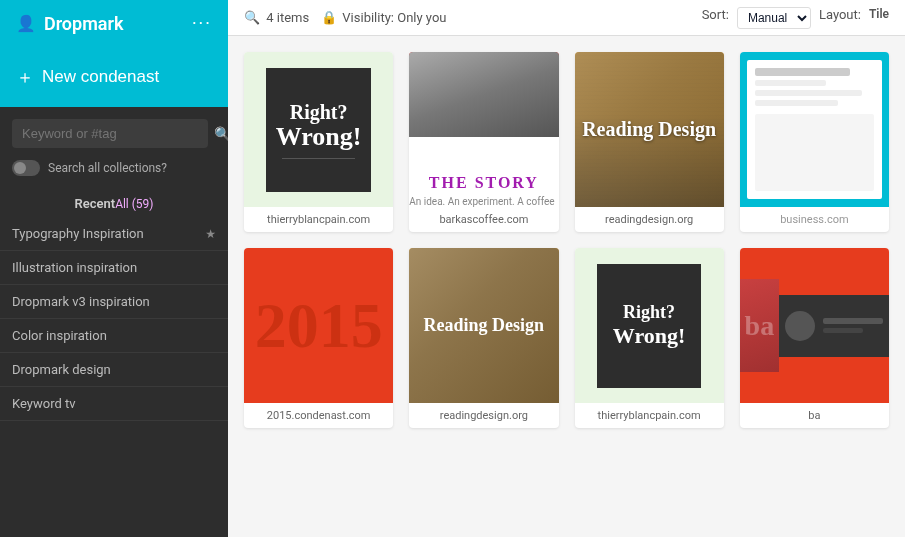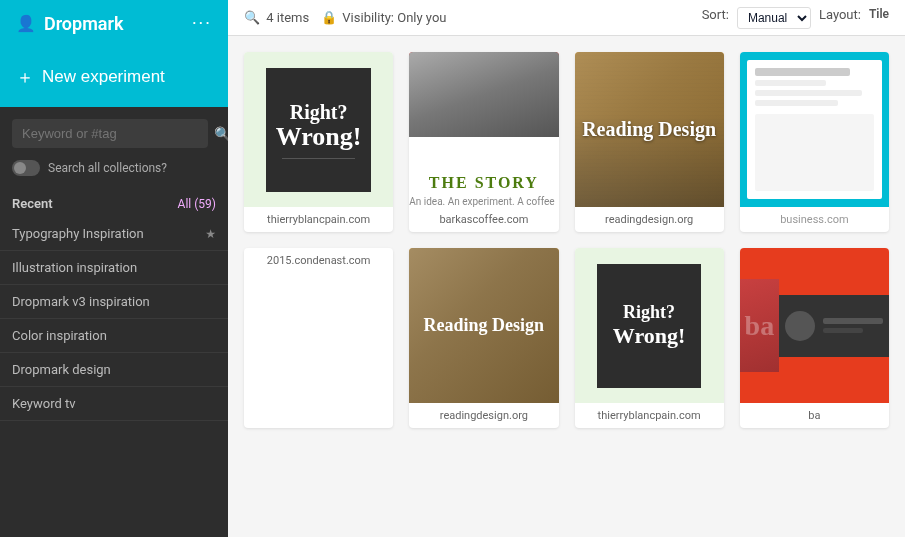--- a/index.html
+++ b/index.html
@@ -103,21 +103,21 @@
       height: 12px;
       background: #888;
       border-radius: 50%;
       top: 2px;
       left: 2px;
     }
 
     #recent-header {
       padding: 10px 12px 6px;
       display: flex;
-      justify-content: space-between;
+      justify-content: center;
       align-items: center;
     }
 
     #recent-label {
       color: #ccc;
       font-size: 13px;
       font-weight: 600;
     }
 
     #all-count {
@@ -286,21 +286,21 @@
     .img-barkas-text {
       background: white;
       width: 100%;
       height: 45%;
       display: flex;
       flex-direction: column;
       align-items: center;
       justify-content: center;
     }
     .img-barkas-text .the-story {
-      color: #4d7c0f;
+      color: #a21caf;
       font-size: 16px;
       font-weight: 900;
       letter-spacing: 2px;
       font-family: serif;
       margin-top: 48px;
     }
 
     .img-reading1 {
       background: #e8960a;
       display: flex;
@@ -410,21 +410,21 @@
   <div id="sidebar-header">
     <div id="sidebar-brand">
       <span style="font-size:16px;">👤</span>
       <span>Dropmark</span>
     </div>
     <span id="sidebar-dots">···</span>
   </div>
 
   <button id="new-collection-btn">
     <span style="font-size:18px; font-weight:300;">＋</span>
-    <span>New experiment</span>
+    <span>New condenast</span>
   </button>
 
   <div id="search-area">
     <input id="search-input" type="text" placeholder="Keyword or #tag" style="">
     <span id="search-icon-btn">🔍</span>
   </div>
 
   <div id="search-all">
     <div class="toggle"></div>
     <span>Search all collections?</span>
@@ -523,20 +523,23 @@
           <div style="height:6px;background:#eee;border-radius:2px;width:60%;"></div>
           <div style="height:6px;background:#eee;border-radius:2px;width:90%;"></div>
           <div style="height:6px;background:#eee;border-radius:2px;width:70%;"></div>
           <div style="flex:1;background:#f5f5f5;border-radius:2px;margin-top:4px;"></div>
         </div>
       </div>
       <div class="card-label" style="font-size:11px; color:#999;">business.com</div>
     </div>
 
     <div class="card">
+      <div class="card-image img-2015">
+        <span class="year-text">2015</span>
+      </div>
       <div class="card-label">2015.condenast.com</div>
     </div>
 
     <div class="card">
       <div class="card-image img-reading2">
         <div style="position:absolute;inset:0;background:linear-gradient(135deg,#888 0%,#666 40%,#444 100%);opacity:0.7;"></div>
         <span class="reading-text2">Reading Design</span>
       </div>
       <div class="card-label">readingdesign.org</div>
     </div>

